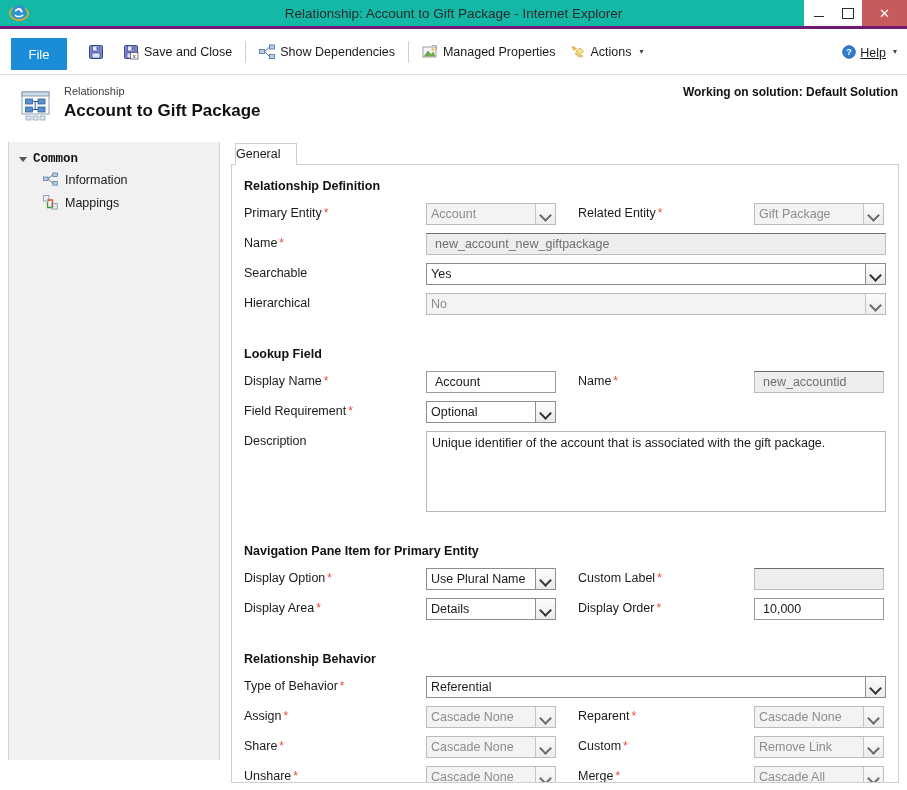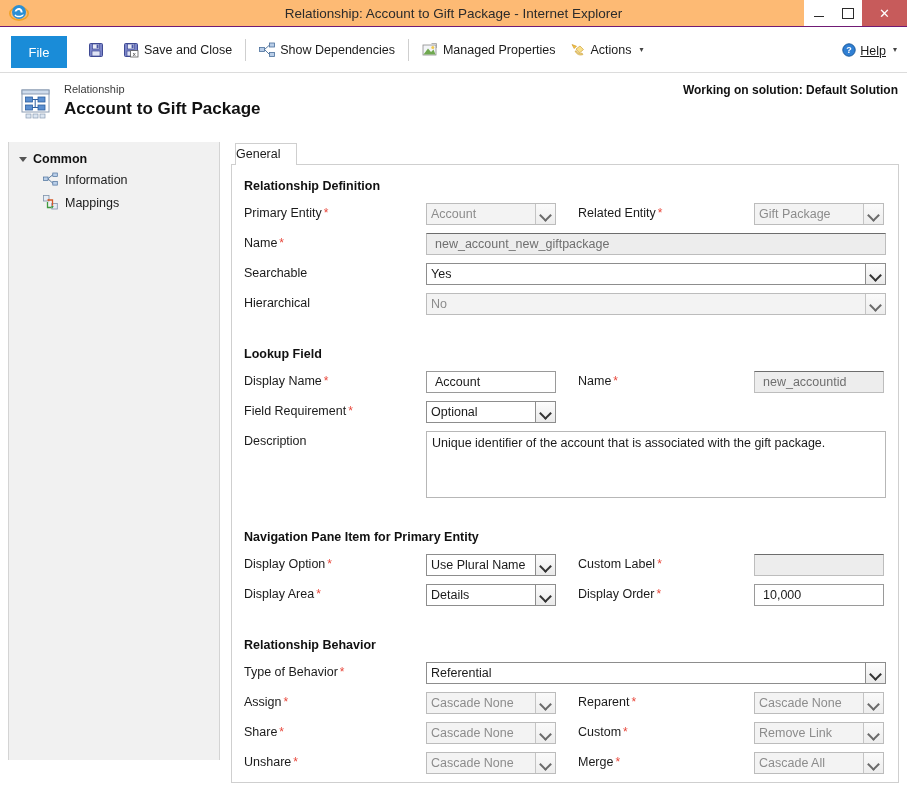--- a/index.html
+++ b/index.html
@@ -13,22 +13,22 @@
     font-family: "Liberation Sans", sans-serif;
     font-size: 12px;
     color: #1b1b1b;
     overflow: hidden;
     position: relative;
   }
 
   
   .titlebar {
     height: 26px;
-    background: #fdba74;
-    border-bottom: 1px solid #701a75;
+    background: #14b8a6;
+    border-bottom: 3px solid #701a75;
     display: flex;
     align-items: center;
     position: relative;
   }
   .ie-logo {
     width: 26px;
     height: 26px;
     margin-left: 6px;
     display: flex;
     align-items: center;
@@ -194,20 +194,21 @@
     box-sizing: border-box;
   }
   .side-group {
     display: flex;
     align-items: center;
     gap: 5px;
     font-size: 12.5px;
     font-weight: bold;
     color: #111;
     padding: 2px 0 2px 10px;
+    font-family: Liberation Mono, monospace;
   }
   .tri {
     width: 0; height: 0;
     border-left: 4px solid transparent;
     border-right: 4px solid transparent;
     border-top: 5px solid #555;
     margin-right: 1px;
   }
   .side-item {
     display: flex;
@@ -355,21 +356,21 @@
     border: 1px solid #bdbdbd;
     border-top: 1px solid #6d6d6d;
     color: #6f6f6f;
   }
   .i-short { width: 130px; }
   .i-full  { width: 460px; }
 
   .desc-box {
     box-sizing: border-box;
     width: 460px;
-    height: 67px;
+    height: 81px;
     border: 1px solid #b7b7b7;
     background: #ffffff;
     font-size: 12.5px;
     line-height: 16px;
     padding: 3px 5px;
     color: #1b1b1b;
   }
   .spacer-md { height: 18px; }
 </style>
 </head>

